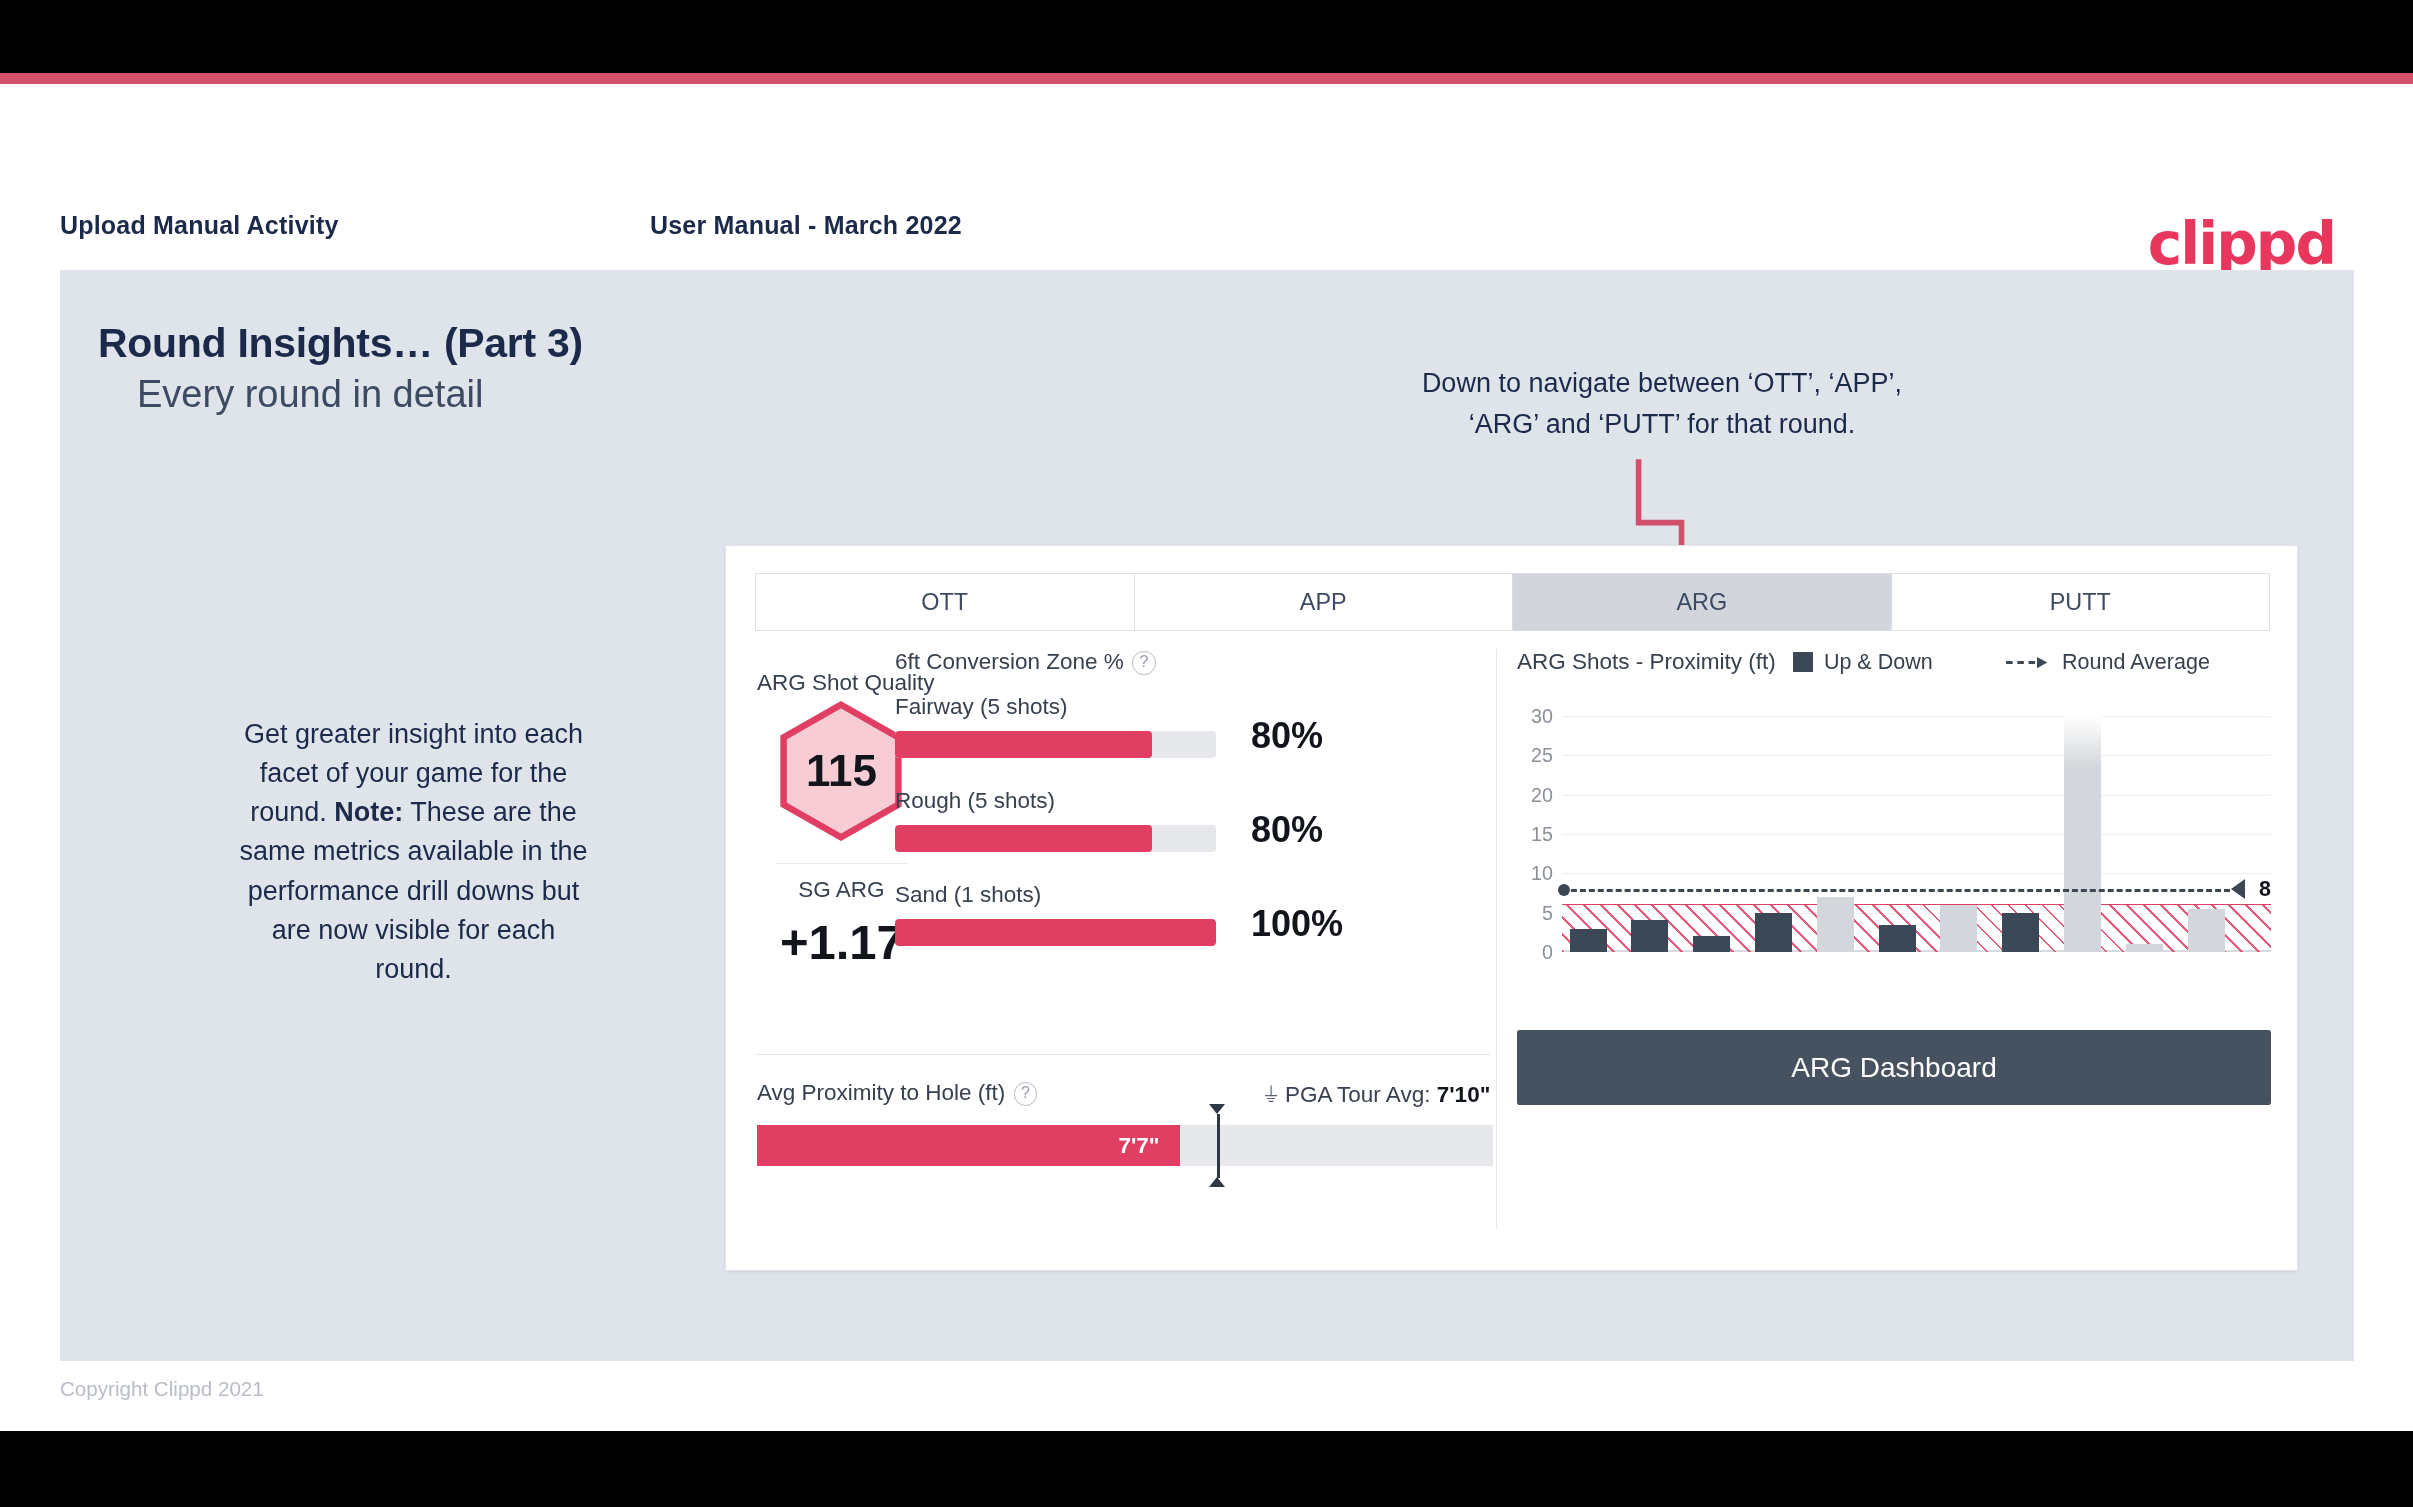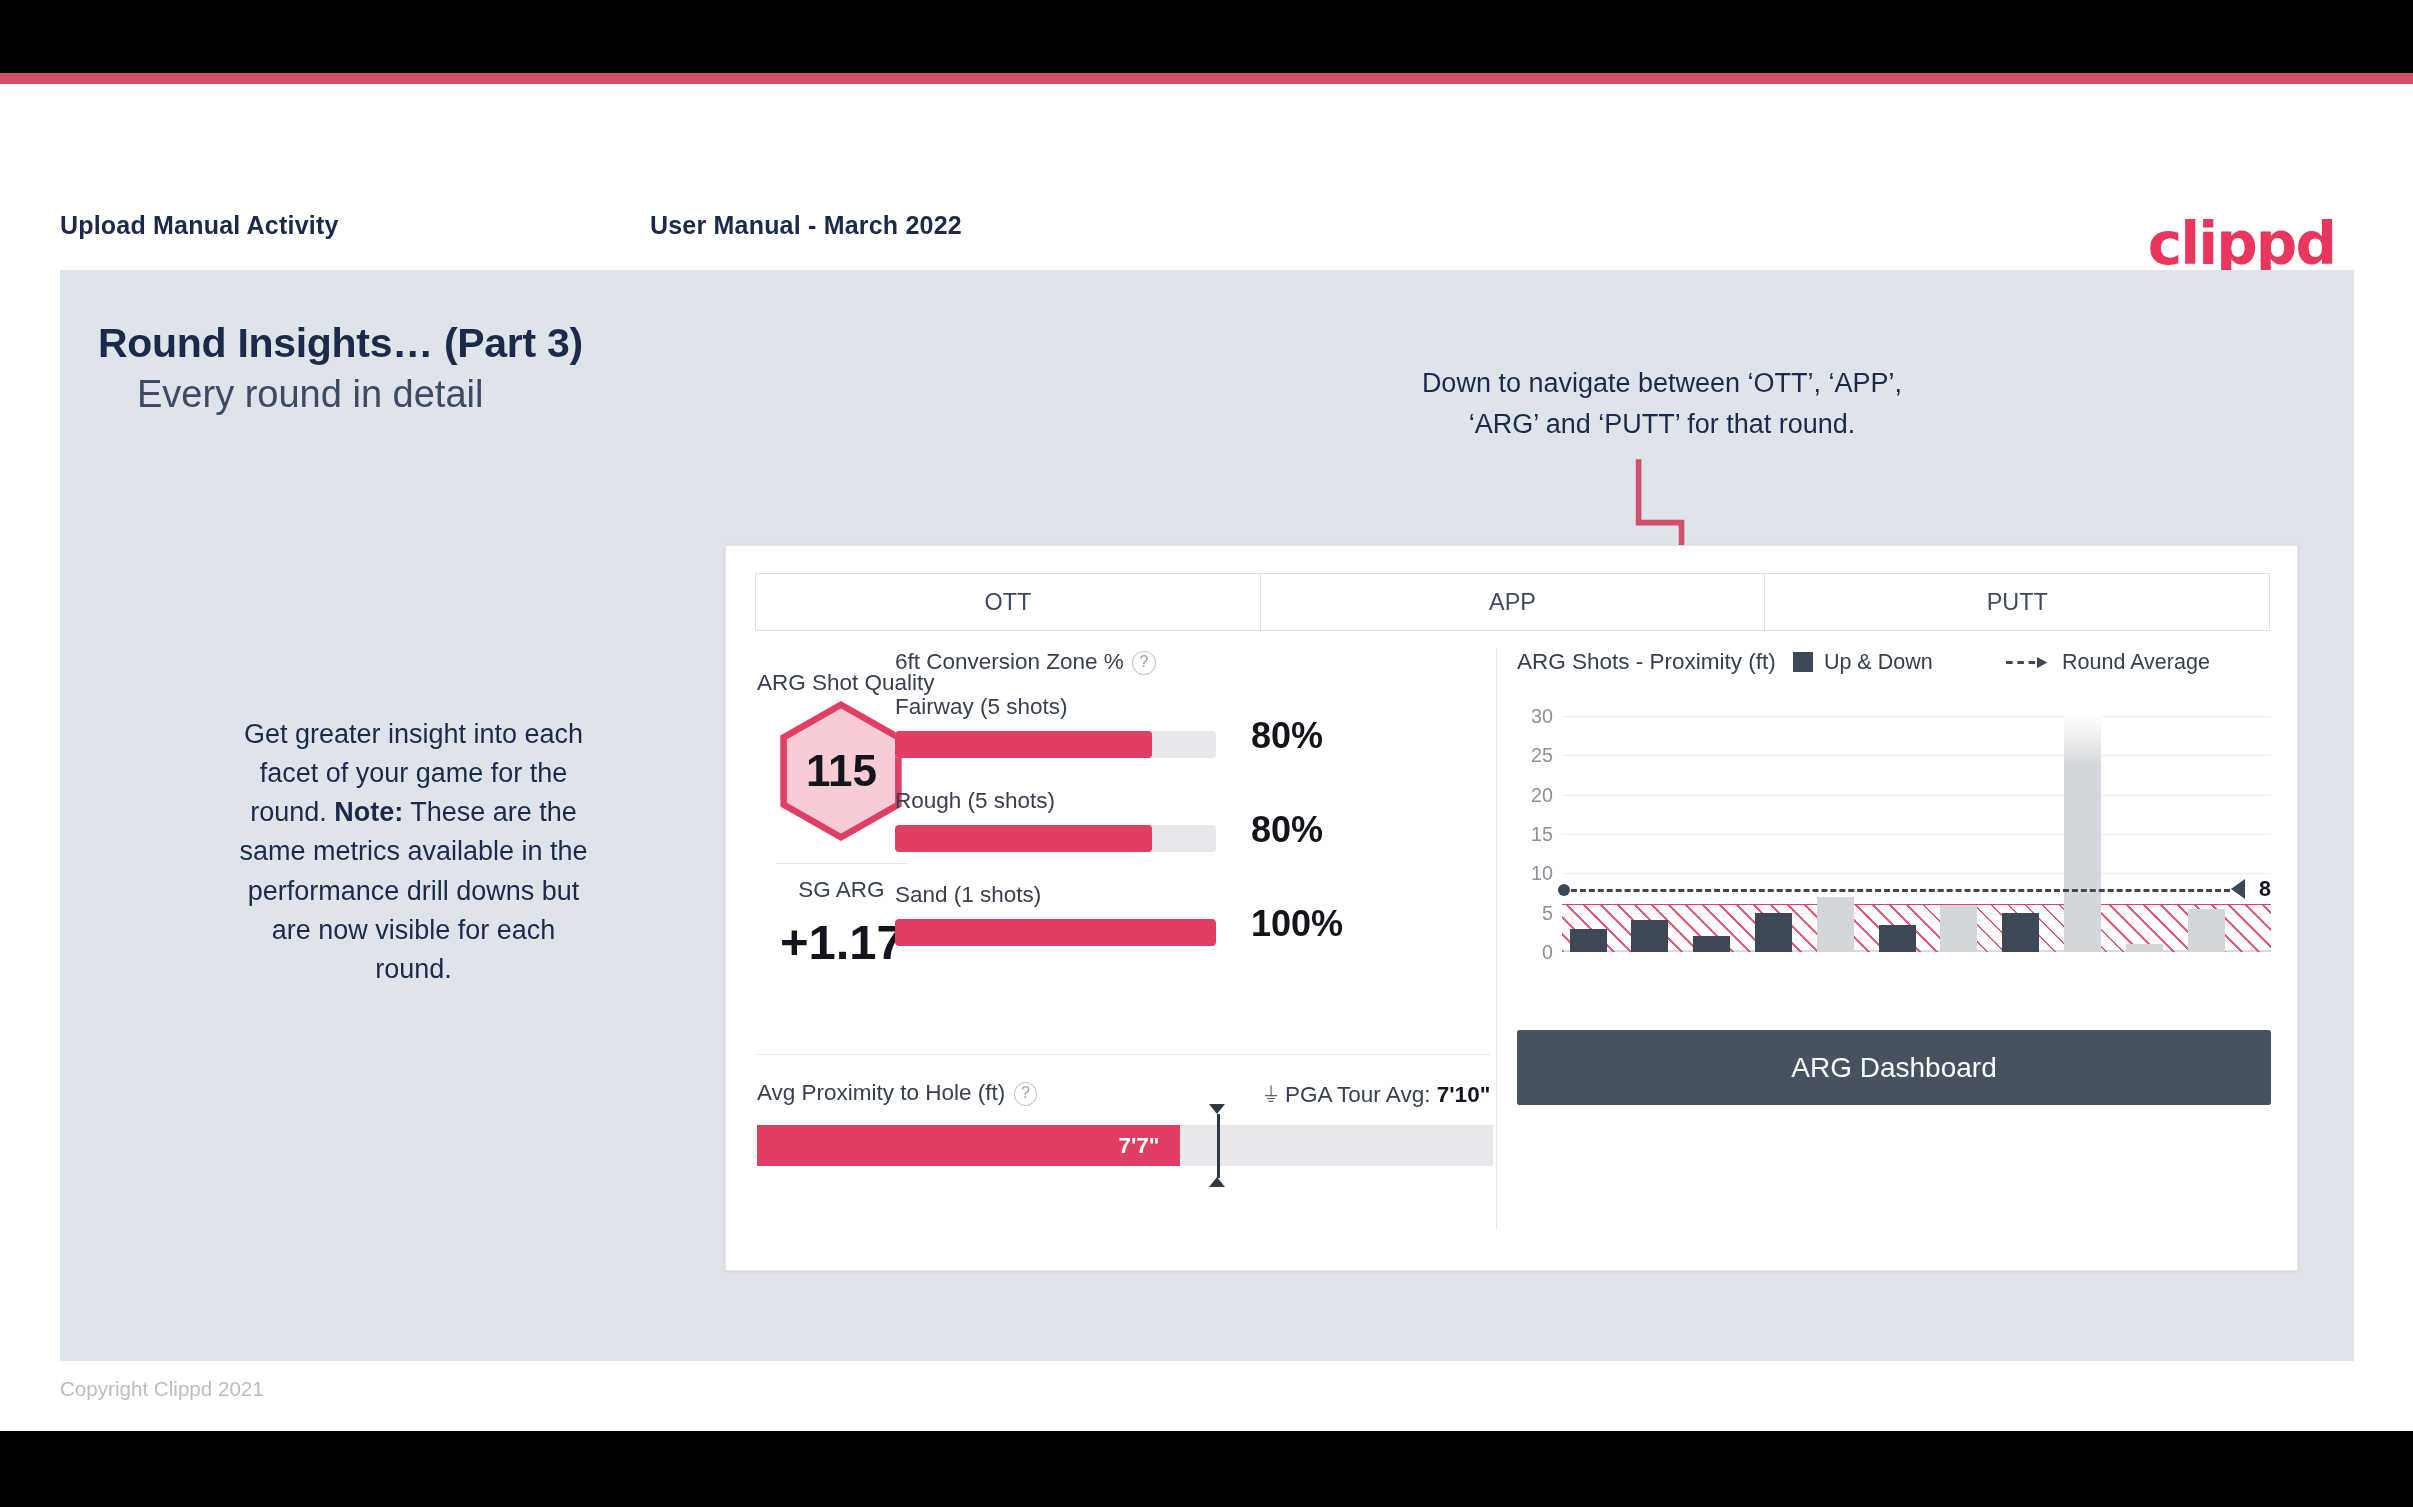--- a/index.html
+++ b/index.html
@@ -165,20 +165,21 @@
         <path d="M6 2 L6 70 L52 70 L52 104" fill="none" stroke="#d2506a" stroke-width="6"></path>
         <path d="M52 128 L41 102 L63 102 Z" fill="#d2506a"></path>
       </svg>
     </div>
 
     <div class="card">
 
       <div class="tabs">
         <div class="tab">OTT</div>
         <div class="tab">APP</div>
+        <div class="tab active">ARG</div>
         <div class="tab">PUTT</div>
       </div>
 
       <div class="col-left">
 
         <div class="arg-sq-lbl">ARG Shot Quality</div>
         <div class="conv-lbl">
           <span>6ft Conversion Zone %</span><span class="qmark">?</span>
         </div>
 

